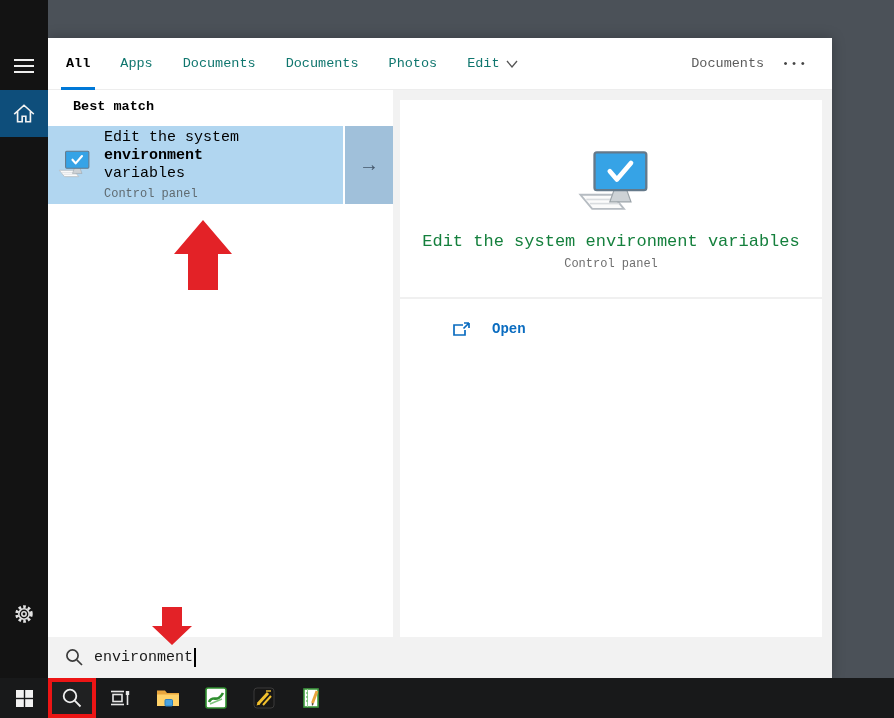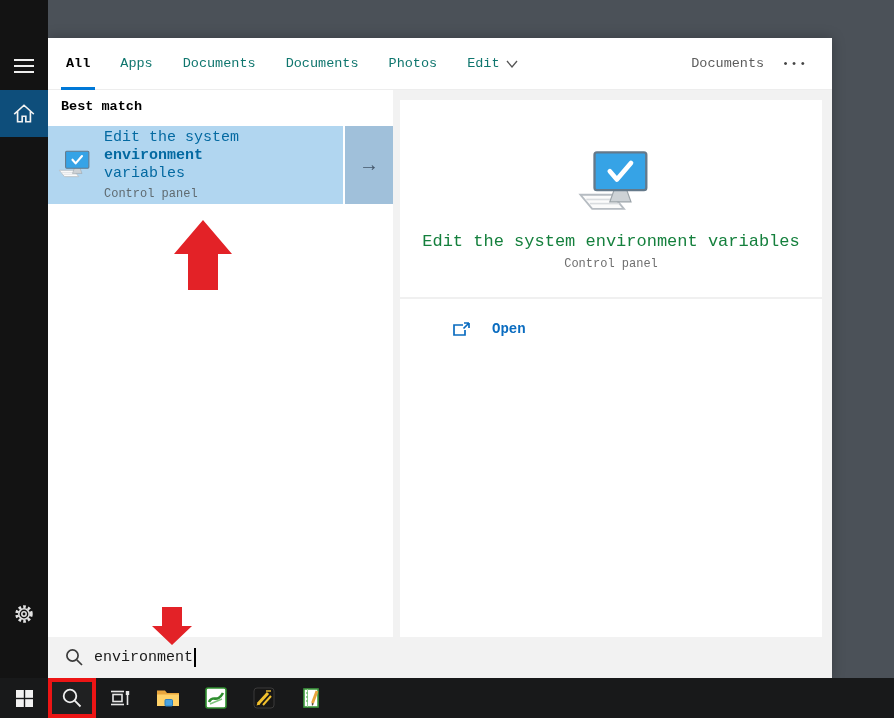--- a/index.html
+++ b/index.html
@@ -29,25 +29,25 @@
          font-size:13.5px; color:#0f766e; cursor:pointer; white-space:nowrap; }
   .tab.active { color:#000; font-weight:bold; }
   .tab.active::after { content:""; position:absolute; left:-5px; right:-5px; bottom:0; height:3px; background:#0078d7; }
   .tab-feedback { margin-left:auto; margin-right:8px; font-size:13.5px; color:#5c5c5c; cursor:pointer; }
   .tab-overflow { padding:0 10px; color:#444; font-size:15px; letter-spacing:2px; cursor:pointer; }
 
   .flyout-body { position:absolute; top:52px; left:0; right:0; bottom:41px; display:flex; }
 
   
   .left-panel { width:345px; background:#fff; padding-top:9px; }
-  .section-header { padding-left:13px; font-size:13.5px; font-weight:bold; color:#000; }
+  .section-header { padding-left:25px; font-size:13.5px; font-weight:bold; color:#000; }
   .result-item { margin-top:12px; height:78px; display:flex; align-items:stretch; background:#b1d6f0; cursor:pointer; }
   .ri-iconwrap { width:50px; display:flex; align-items:center; justify-content:center; flex:0 0 50px; }
   .ri-text { flex:1; display:flex; flex-direction:column; justify-content:center; padding-left:6px; }
-  .ri-line { font-size:15px; color:#0369a1; line-height:18px; }
+  .ri-line { font-size:15px; color:#000000; line-height:18px; }
   .ri-sub { font-size:12px; color:#5f6a70; margin-top:4px; }
   .ri-sep { width:2px; background:#fff; flex:0 0 2px; }
   .ri-expand { width:48px; flex:0 0 48px; background:#a0c0da; display:flex; align-items:center; justify-content:center;
                color:#44566a; font-size:20px; cursor:pointer; }
 
   
   .right-panel { flex:1; background:#f2f2f2; padding:10px 10px 0 7px; }
   .preview-card { background:#fff; height:100%; }
   .pc-icon { display:flex; justify-content:center; padding-top:50px; }
   .pc-title { margin-top:16px; text-align:center; font-size:17px; color:#15803d; }

